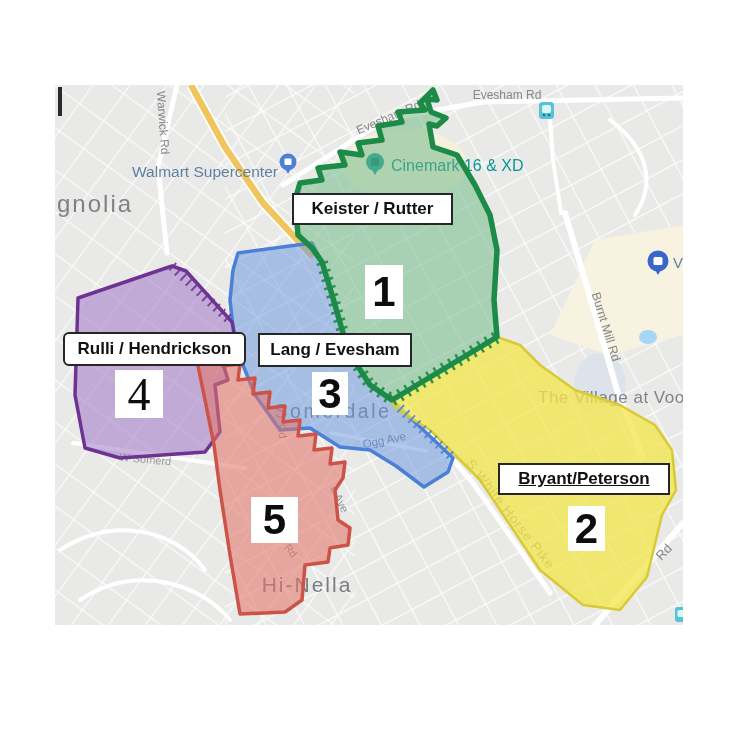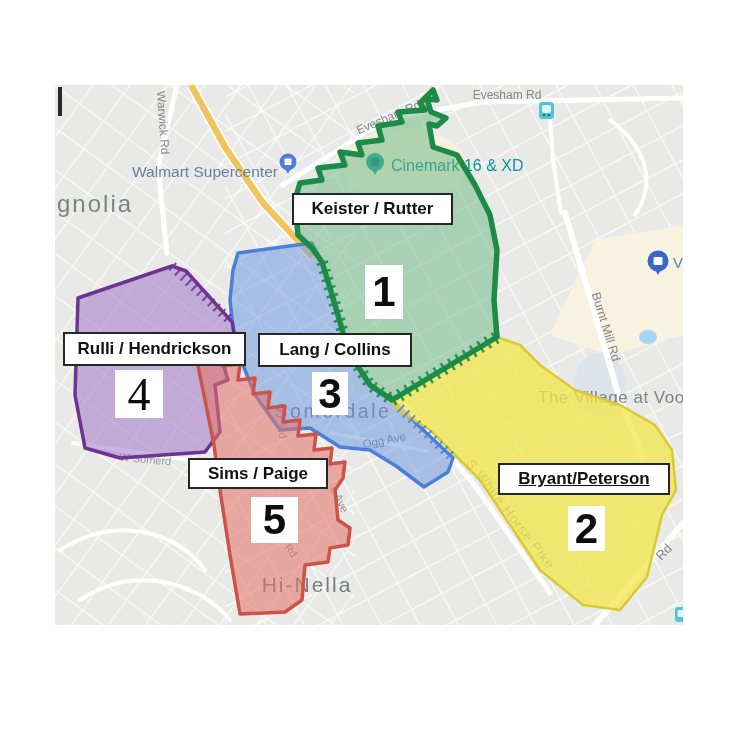--- a/index.html
+++ b/index.html
@@ -10,21 +10,21 @@
   .artifact{position:absolute;left:3px;top:2px;width:4px;height:29px;background:#2a2a2a;}
   .name-box{position:absolute;display:flex;align-items:center;justify-content:center;
             background:#ffffff;border:2px solid #262626;color:#111;
             font-weight:600;font-size:17px;white-space:nowrap;box-sizing:border-box;}
   .num-box{position:absolute;display:flex;align-items:center;justify-content:center;
            background:#ffffff;color:#0d0d0d;font-weight:700;box-sizing:border-box;}
   .num-sans{font-size:42px;font-family:"Liberation Sans",sans-serif;}
   .num-serif{font-size:46px;font-weight:400;font-family:"Liberation Serif",serif;}
   
   .box-keister{left:237px;top:108px;width:161px;height:32px;}
-  .box-rulli  {left:8px;  top:247px;width:183px;height:34px;}
+  .box-rulli  {left:8px;  top:247px;width:183px;height:34px;border-radius:6px;}
   .box-lang   {left:203px;top:248px;width:154px;height:34px;}
   .box-sims   {left:133px;top:373px;width:140px;height:31px;}
   .box-bryant {left:443px;top:378px;width:172px;height:32px;text-decoration:underline;}
   .num-1{left:310px;top:180px;width:38px;height:54px;}
   .num-2{left:513px;top:421px;width:37px;height:45px;}
   .num-3{left:257px;top:287px;width:36px;height:43px;}
   .num-4{left:60px; top:285px;width:48px;height:48px;}
   .num-5{left:196px;top:412px;width:47px;height:46px;}
   text{font-family:"Liberation Sans",sans-serif;}
 </style>
@@ -129,27 +129,24 @@
       <path d="M267,177 L278,213 L290,255 L300,277 L315,300 L337,315" stroke="#1c8b48" stroke-width="12" stroke-dasharray="2.5 6" fill="none" opacity="0.9"></path>
     </svg>
 
     <div class="name-box box-keister">
       <span>Keister / Rutter</span>
     </div>
     <div class="name-box box-bryant">
       <span>Bryant/Peterson</span>
     </div>
     <div class="name-box box-lang">
-      <span>Lang / Collins</span>
+      <span>Lang / Evesham</span>
     </div>
     <div class="name-box box-rulli">
       <span>Rulli / Hendrickson</span>
-    </div>
-    <div class="name-box box-sims">
-      <span>Sims / Paige</span>
     </div>
 
     <div class="num-box num-sans num-1">1</div>
     <div class="num-box num-sans num-2">2</div>
     <div class="num-box num-sans num-3">3</div>
     <div class="num-box num-serif num-4">4</div>
     <div class="num-box num-sans num-5">5</div>
 
     <div class="artifact"></div>
   </div>

